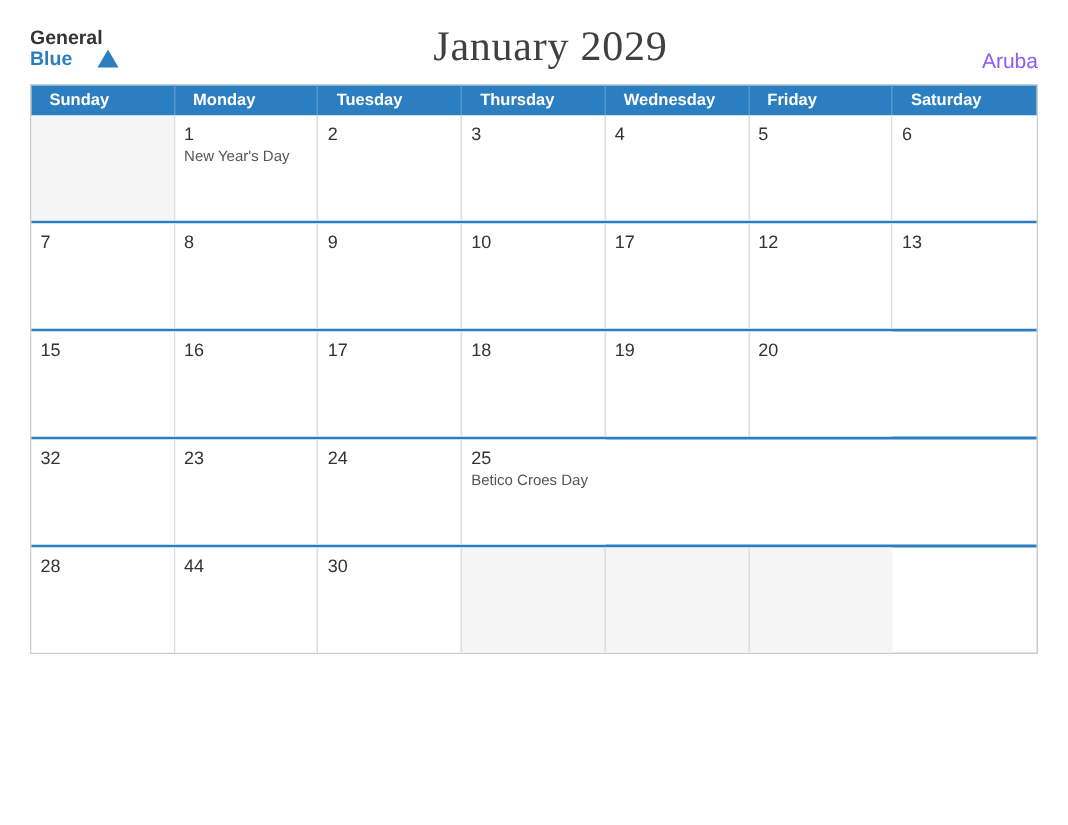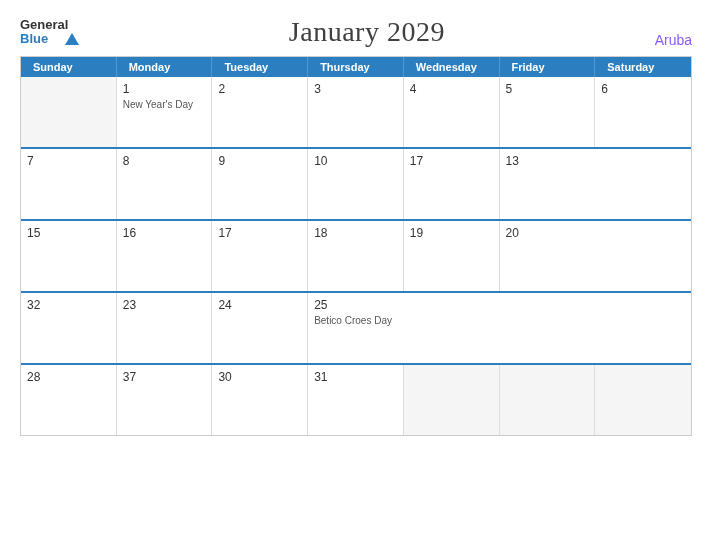--- a/index.html
+++ b/index.html
@@ -190,20 +190,23 @@
           <div class="cal-cell">
             <span class="day-num">9</span>
           </div>
           <div class="cal-cell">
             <span class="day-num">10</span>
           </div>
           <div class="cal-cell">
             <span class="day-num">17</span>
           </div>
           <div class="cal-cell">
+            <span class="day-num">12</span>
+          </div>
+          <div class="cal-cell">
             <span class="day-num">13</span>
           </div>
         </div>
         <div class="cal-week">
           <div class="cal-cell">
             <span class="day-num">15</span>
           </div>
           <div class="cal-cell">
             <span class="day-num">16</span>
           </div>
@@ -233,27 +236,24 @@
           <div class="cal-cell">
             <span class="day-num">25</span>
             <span class="holiday">Betico Croes Day</span>
           </div>
         </div>
         <div class="cal-week">
           <div class="cal-cell">
             <span class="day-num">28</span>
           </div>
           <div class="cal-cell">
-            <span class="day-num">37</span>
+            <span class="day-num">44</span>
           </div>
           <div class="cal-cell">
             <span class="day-num">30</span>
-          </div>
-          <div class="cal-cell">
-            <span class="day-num">31</span>
           </div>
           <div class="cal-cell empty"></div>
           <div class="cal-cell empty"></div>
           <div class="cal-cell empty"></div>
         </div>
       </div>
   </div>
 </div>
 
 </body></html>

